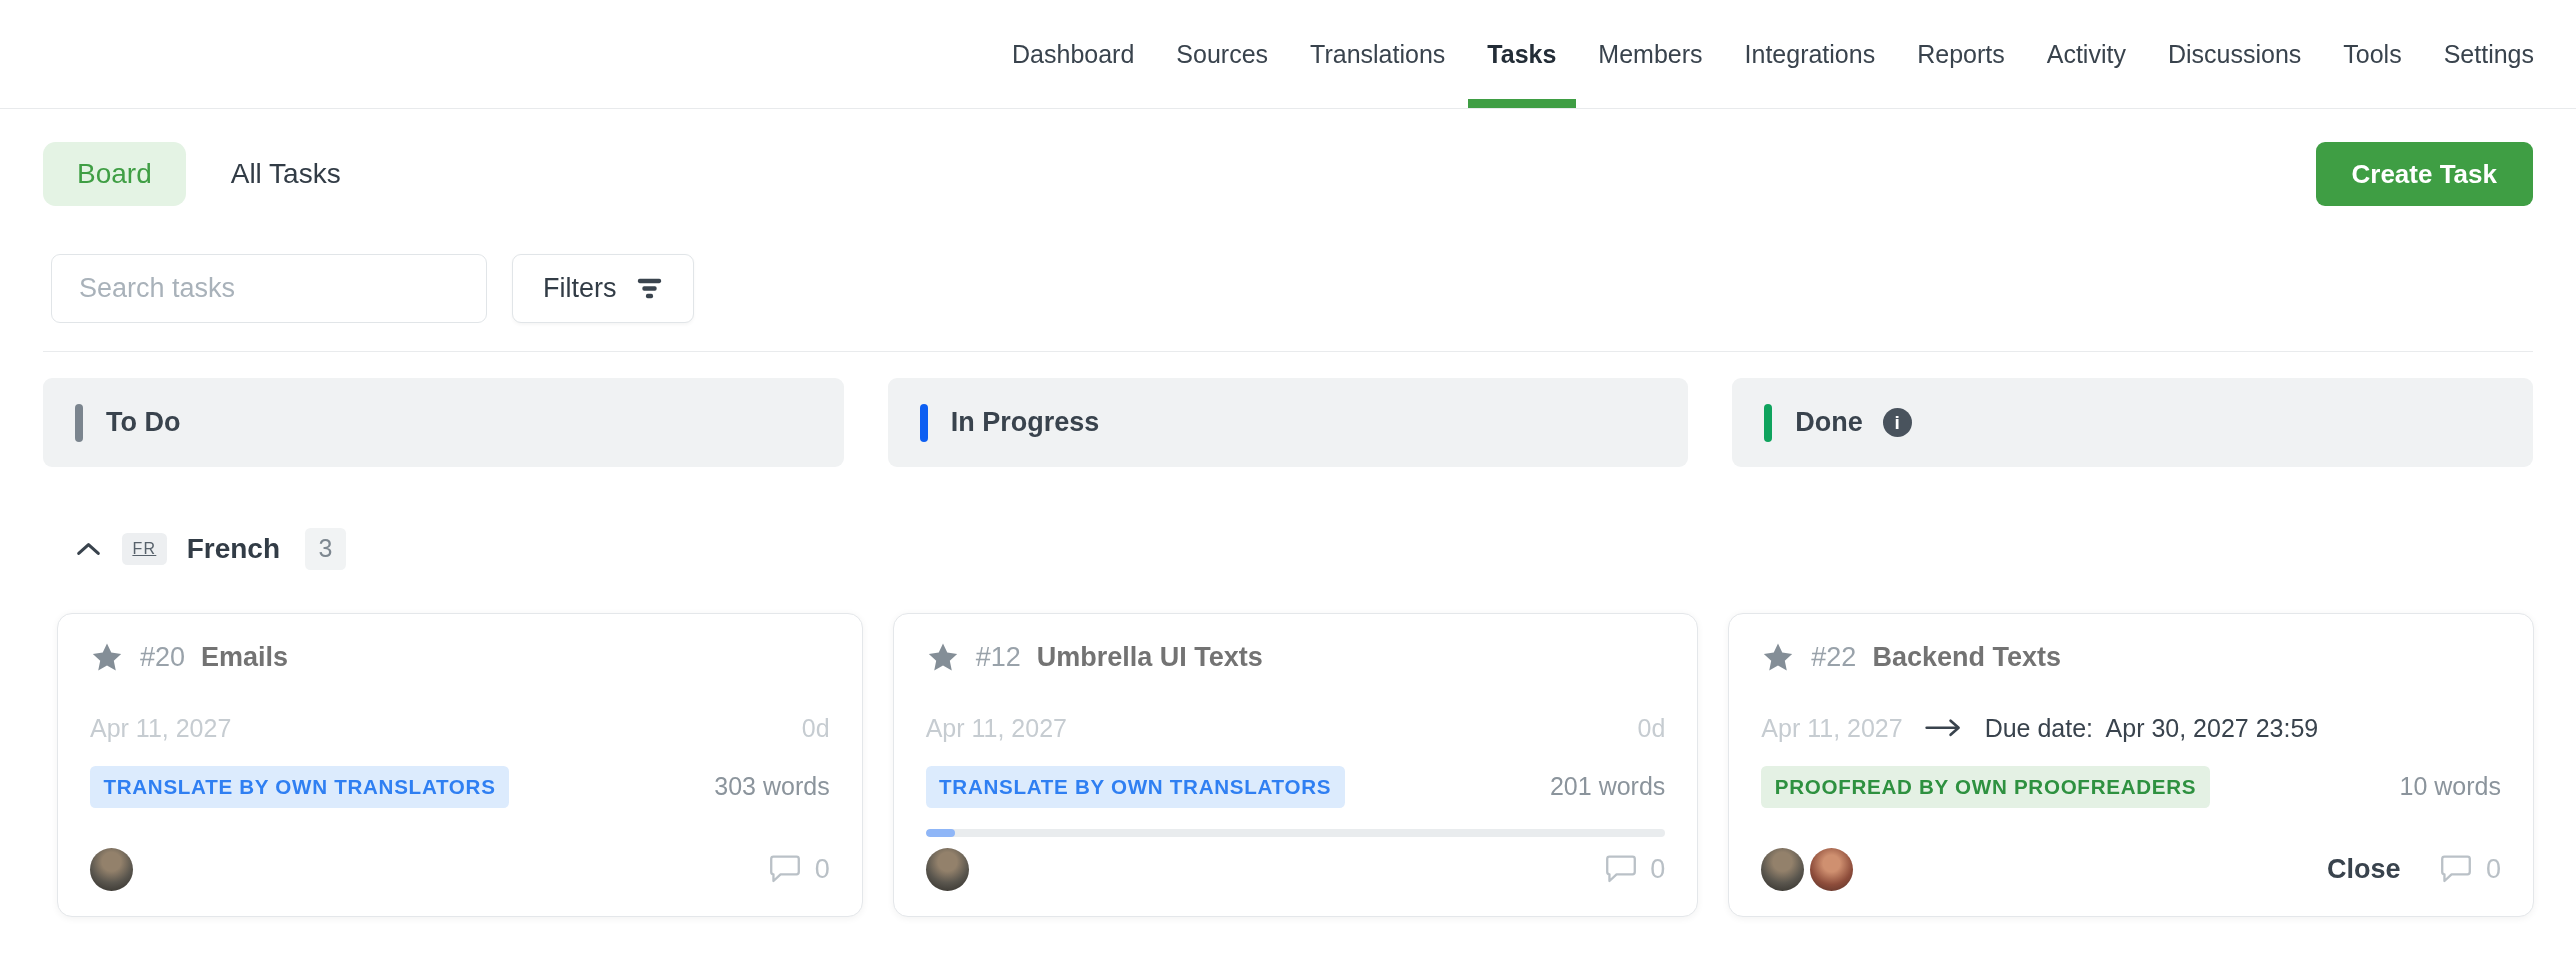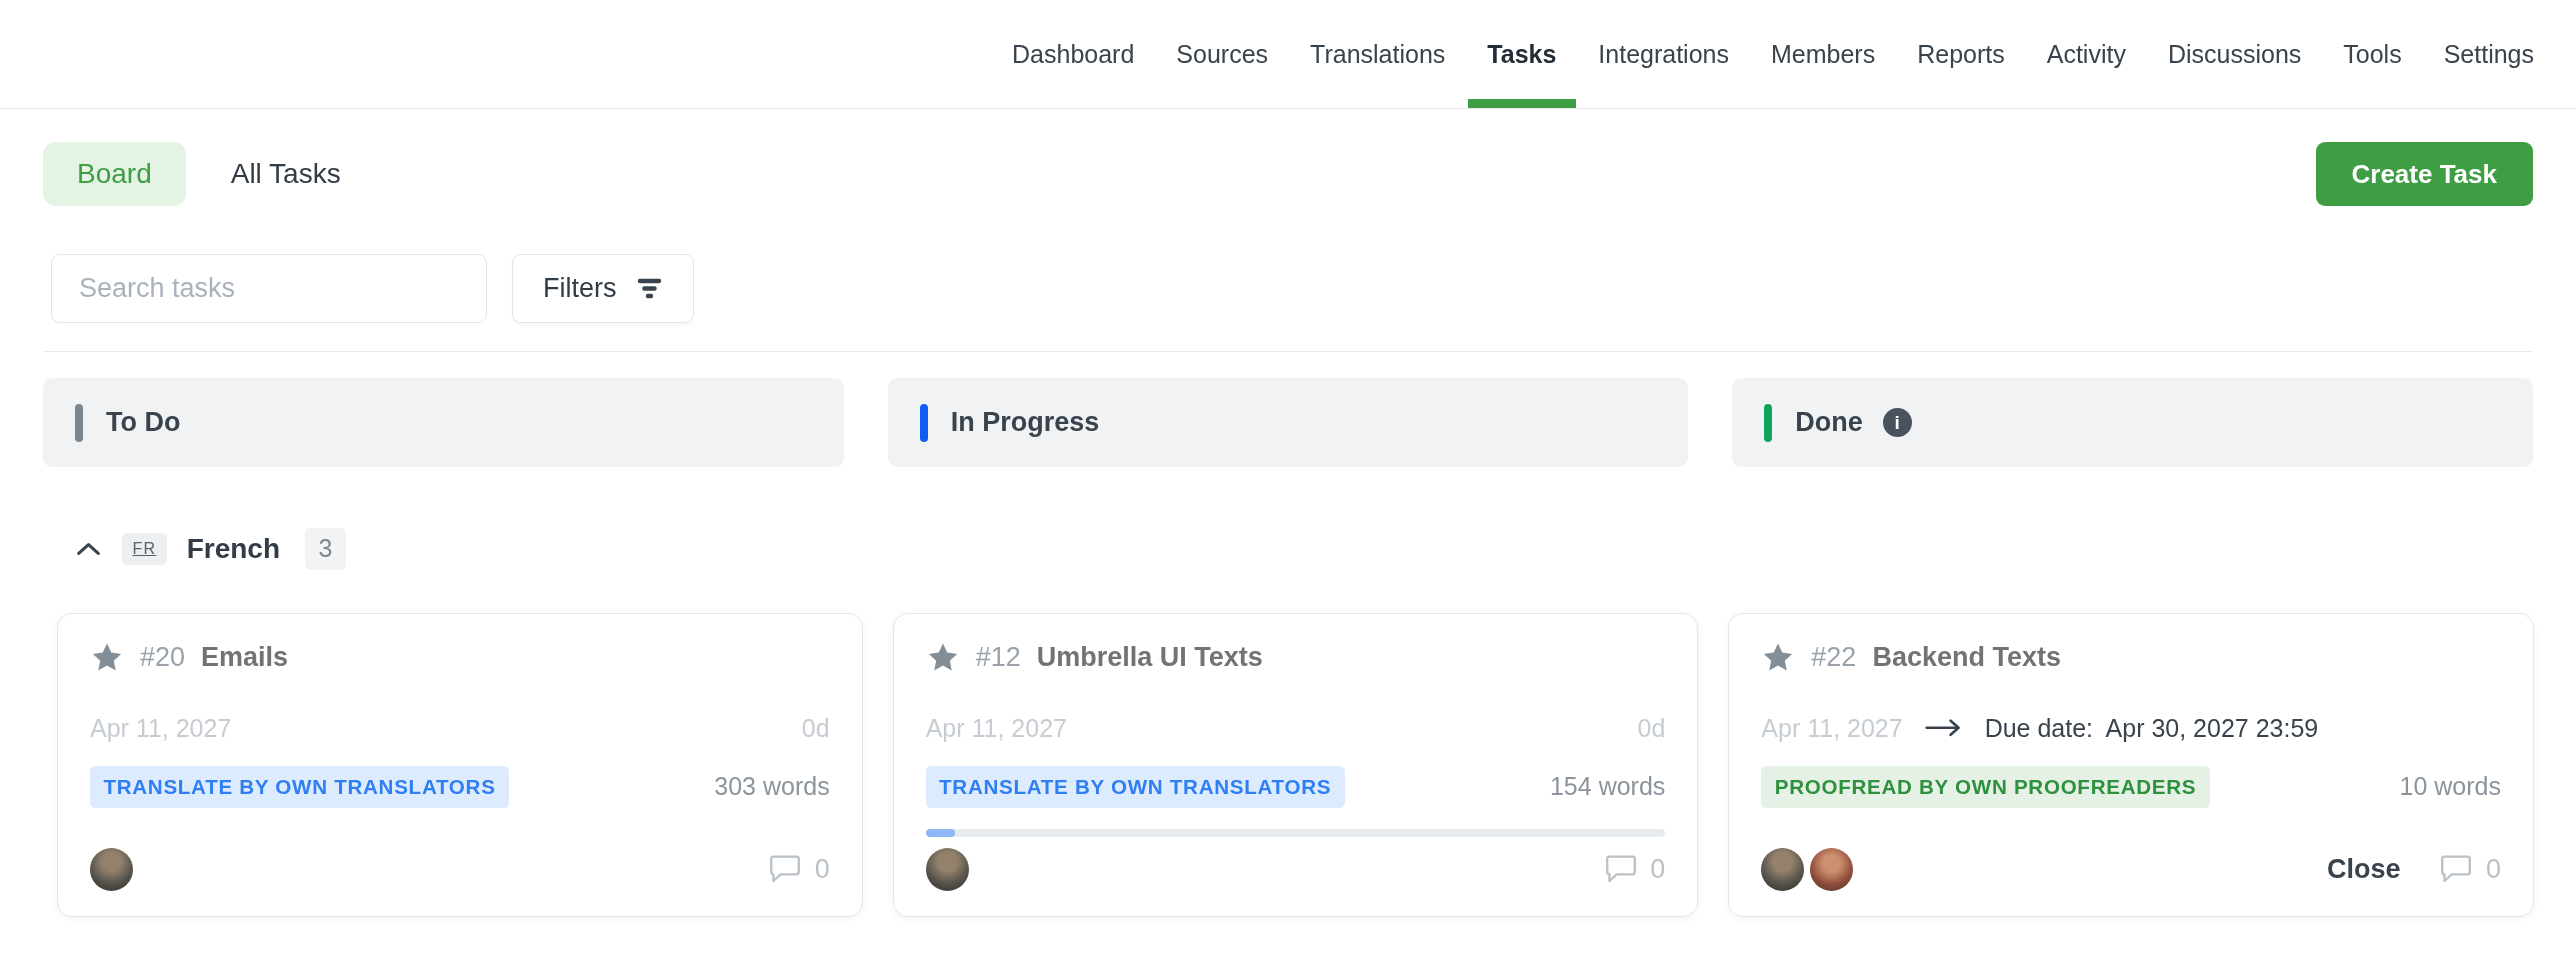--- a/index.html
+++ b/index.html
@@ -87,22 +87,22 @@
   .comment-count { font-size: 27px; color: #b9c0c6; }
 </style>
 </head>
 <body>
 
 <nav class="topnav">
   <a>Dashboard</a>
   <a>Sources</a>
   <a>Translations</a>
   <a class="active">Tasks</a>
+  <a>Members</a>
   <a>Integrations</a>
-  <a>Members</a>
   <a>Reports</a>
   <a>Activity</a>
   <a>Discussions</a>
   <a>Tools</a>
   <a>Settings</a>
 </nav>
 
 <div class="toolbar">
   <div class="toolbar-left">
     <div class="pill-board">Board</div>
@@ -200,21 +200,21 @@
       </span>
       <span class="card-id">#12</span>
       <span class="card-title">Umbrella UI Texts</span>
     </div>
     <div class="date-row">
       <span class="date-muted">Apr 11, 2027</span>
       <span class="date-right">0d</span>
     </div>
     <div class="badge-row">
       <span class="task-badge blue">TRANSLATE BY OWN TRANSLATORS</span>
-      <span class="words">154 words</span>
+      <span class="words">201 words</span>
     </div>
     <div class="progress-track">
       <div class="progress-fill" style="width: 4%;"></div>
     </div>
     <div class="card-footer">
       <div class="avatars">
         <span class="avatar"></span>
       </div>
       <div class="footer-right">
         <span class="comment">

